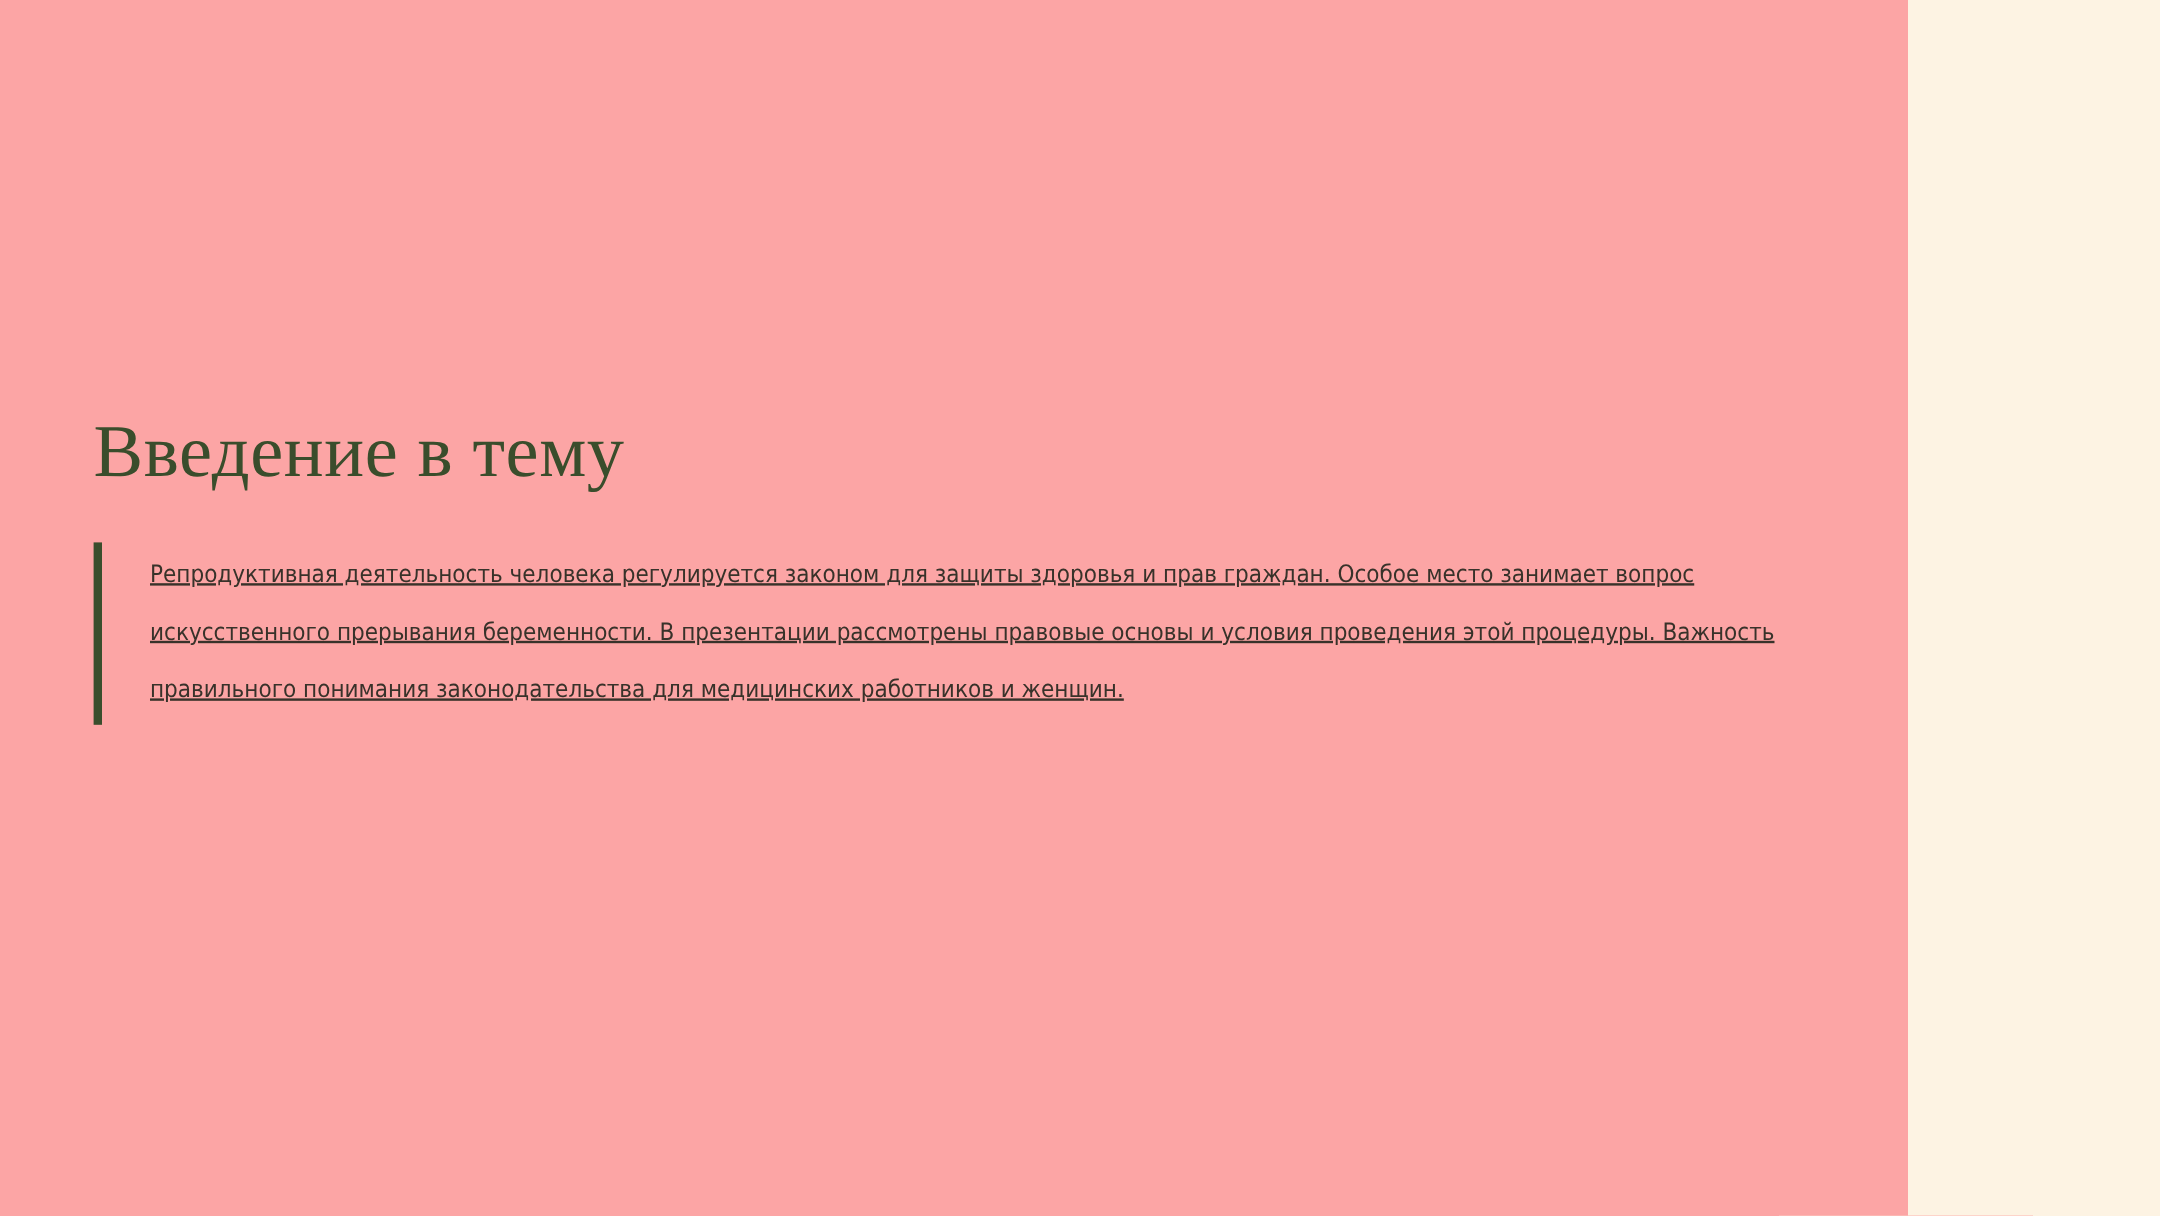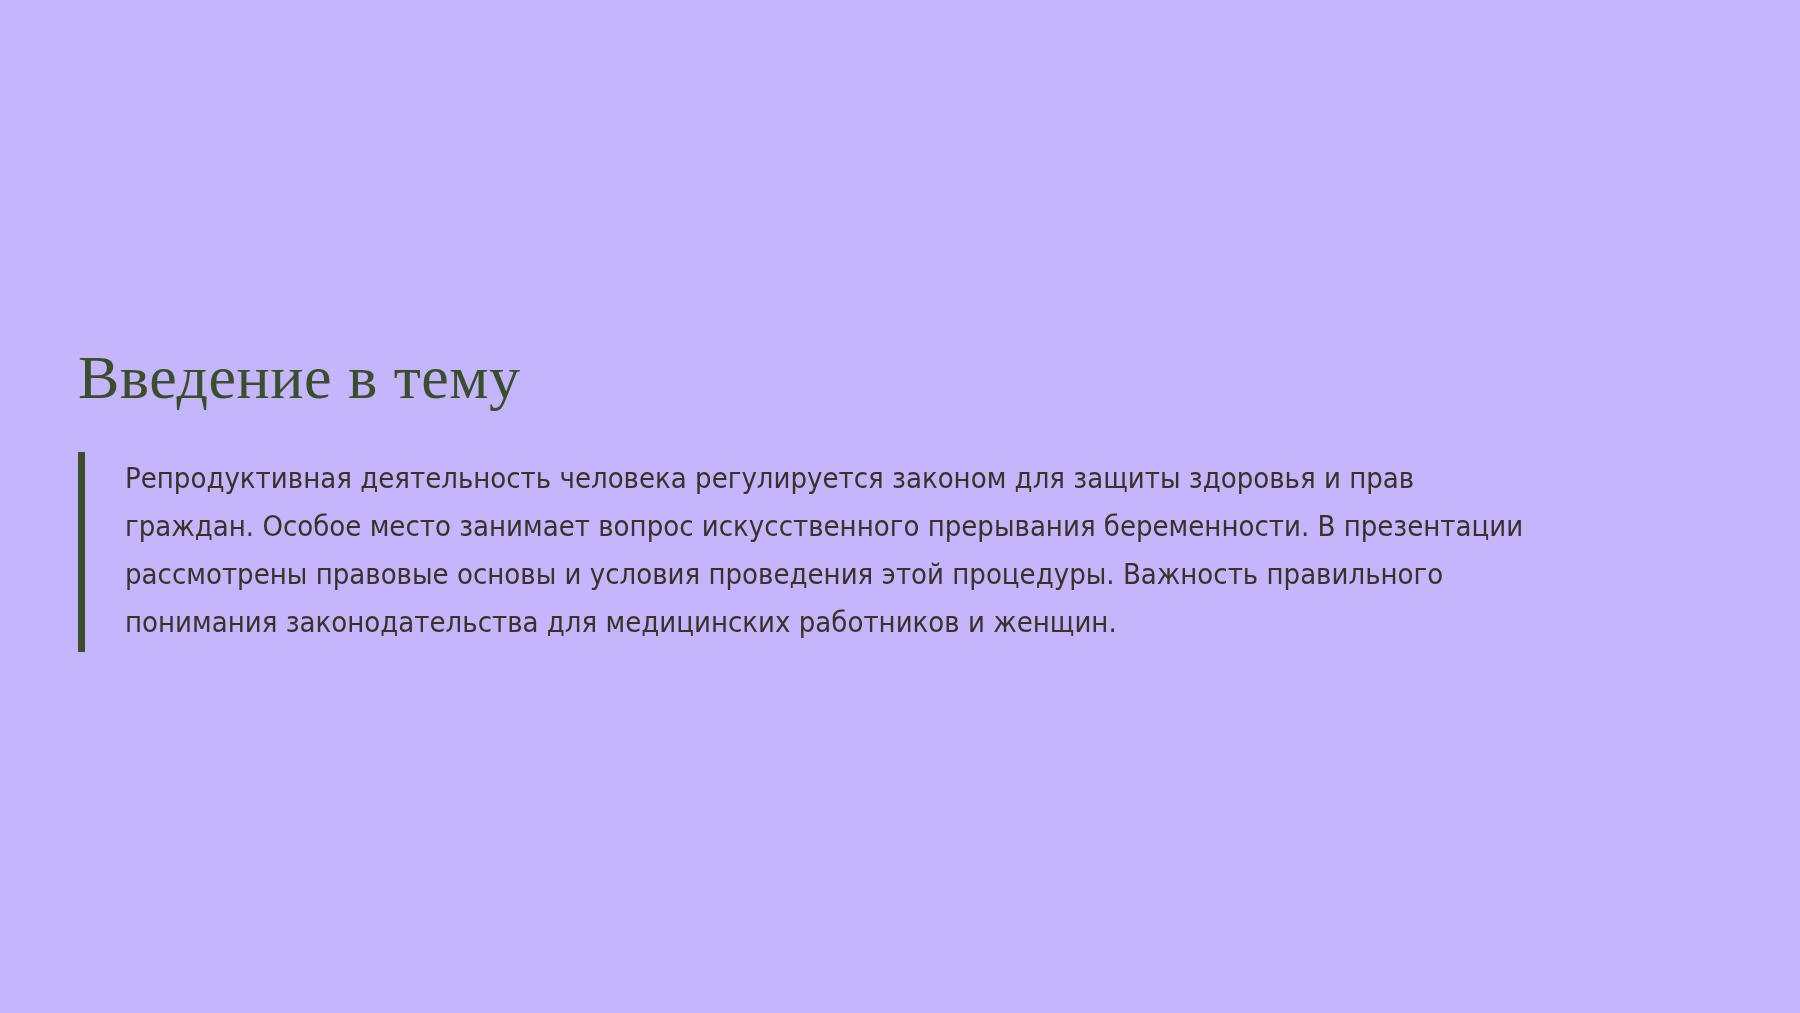--- a/index.html
+++ b/index.html
@@ -11,23 +11,23 @@
   body {
     width: 1800px;
     height: 1013px;
     background: #fdf3e3;
     font-family: "Liberation Sans", sans-serif;
     overflow: hidden;
   }
 
   .slide {
     position: relative;
-    width: 1800px;
+    width: 1590px;
     height: 1013px;
-    background: #c4b5fd;
+    background: #fca5a5;
     box-sizing: border-box;
   }
 
   .slide-content {
     position: absolute;
     left: 78px;
     top: 345px;
     width: 1640px;
   }
 
@@ -53,28 +53,29 @@
     width: 7px;
     background: #3a4d2c;
     border-radius: 0;
     margin-right: 40px;
   }
 
   .body-text {
     flex: 1 1 auto;
     font-family: "DejaVu Sans Condensed", "Liberation Sans", sans-serif;
     font-stretch: condensed;
-    font-size: 29px;
+    font-size: 20px;
     line-height: 48px;
     color: #38322a;
     max-width: 1400px;
     margin: 0;
     padding: 2px 0 6px 0;
     text-align: left;
     font-weight: 400;
+    text-decoration: underline;
   }
 </style>
 </head>
 <body>
 
 <div class="slide">
   <div class="slide-content">
 
     <h1 class="slide-title">Введение в тему</h1>
 

